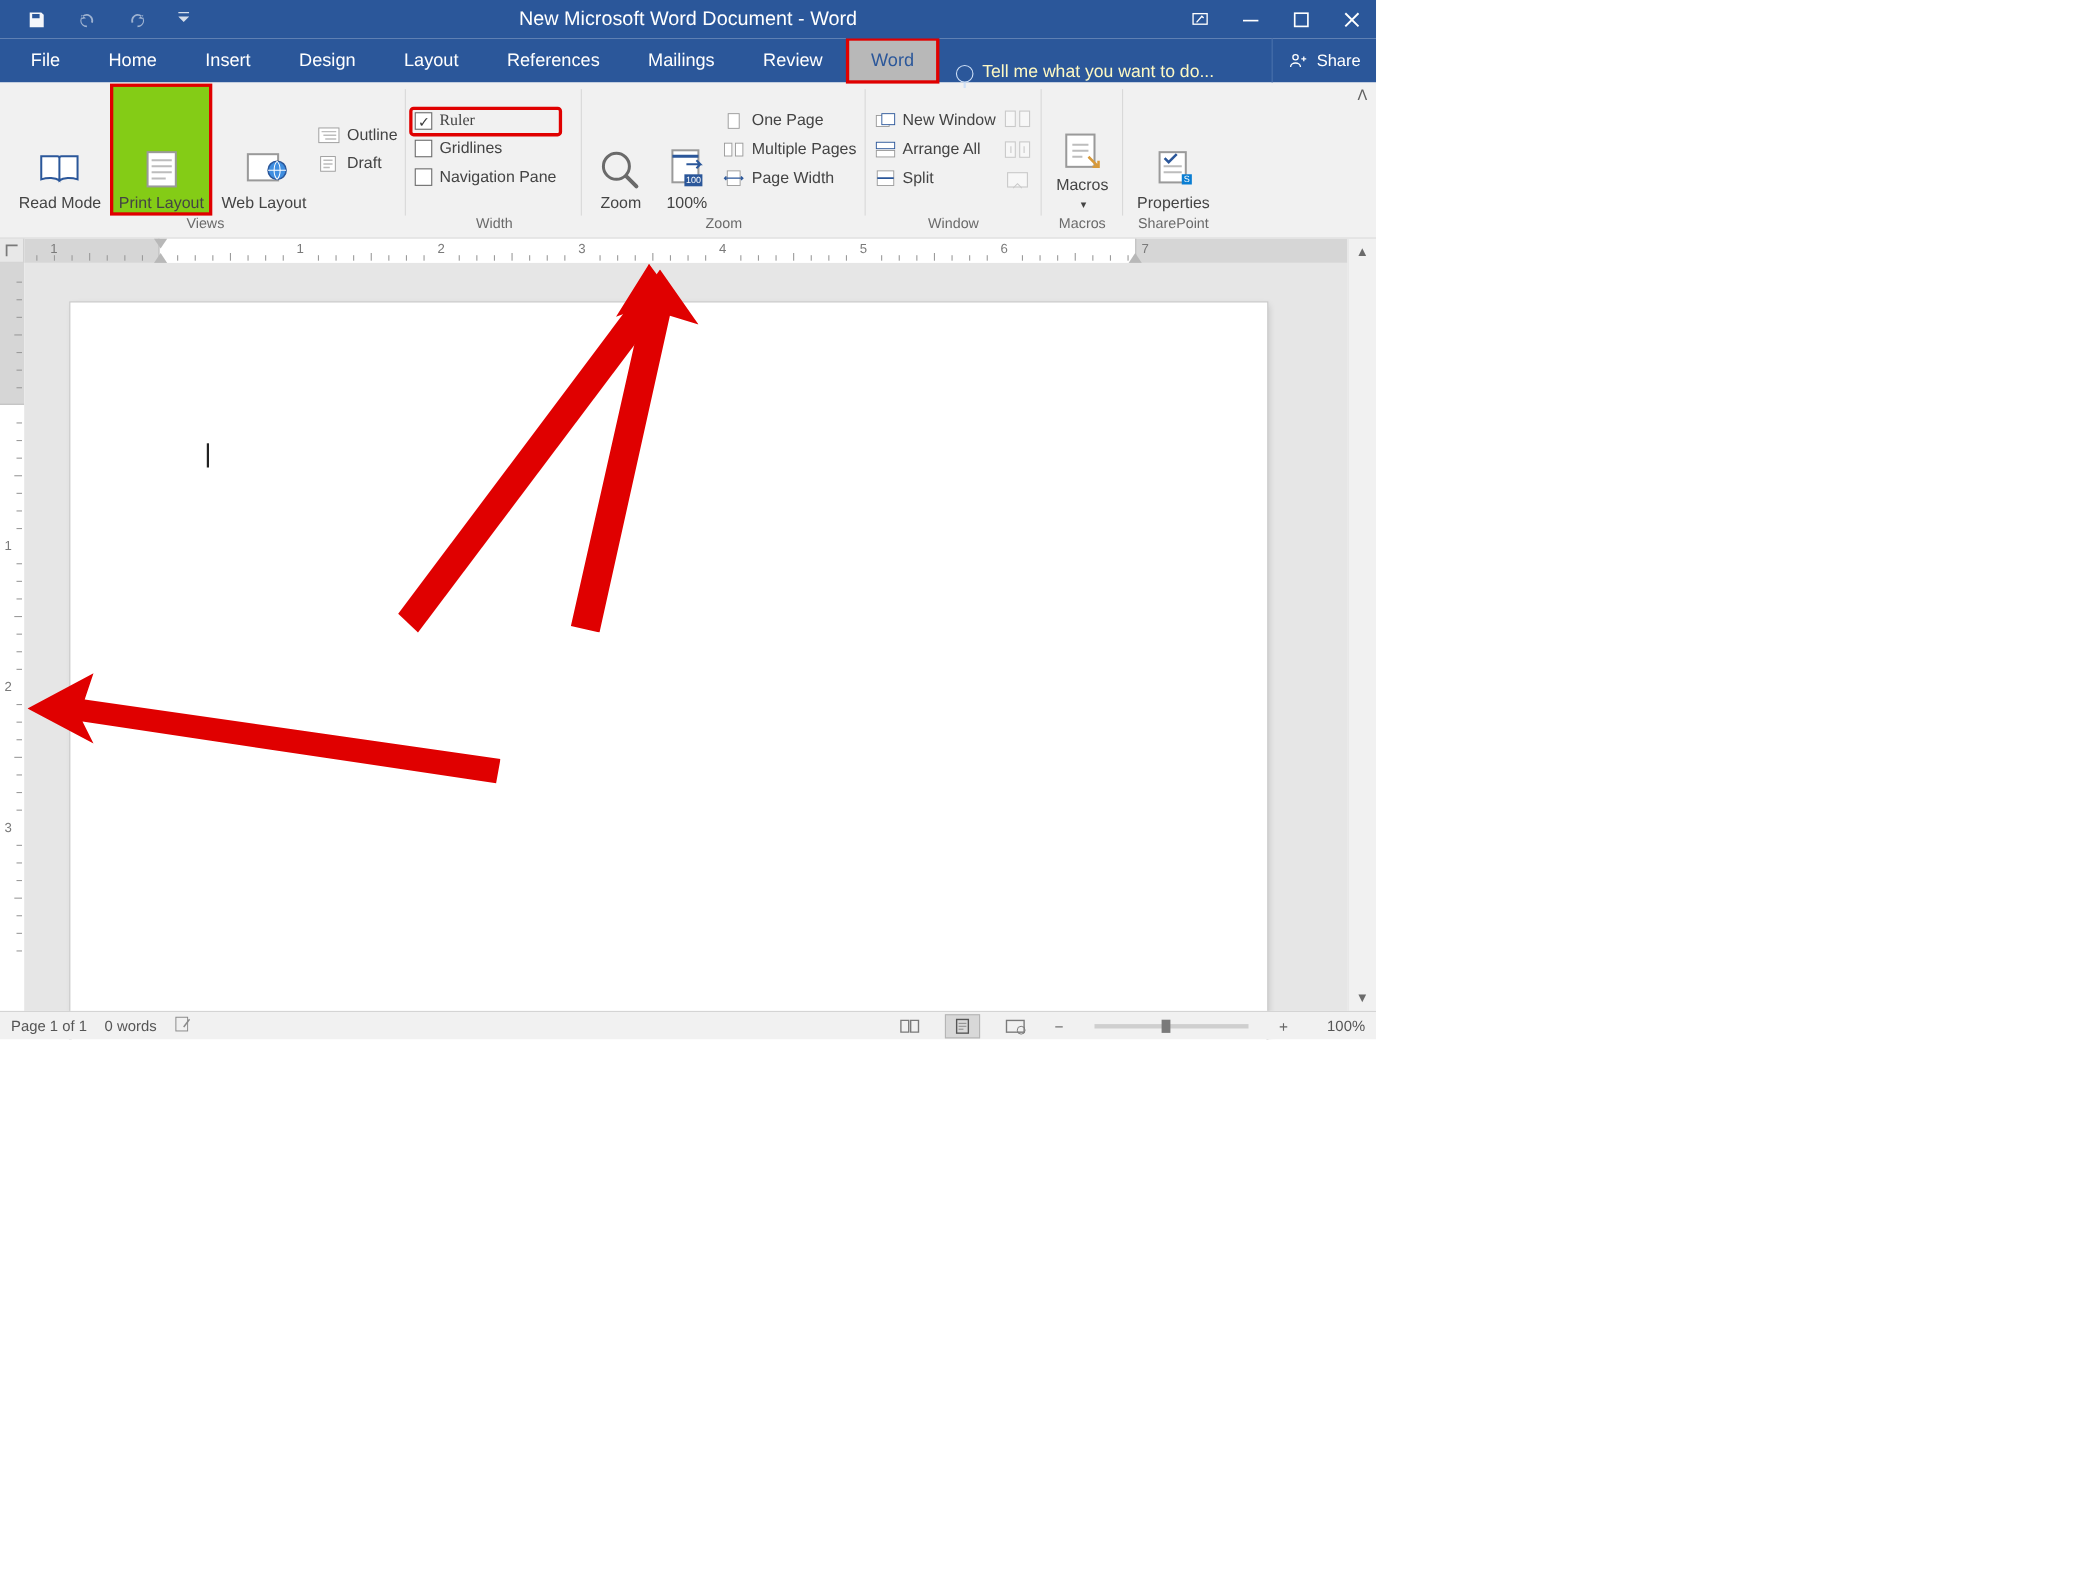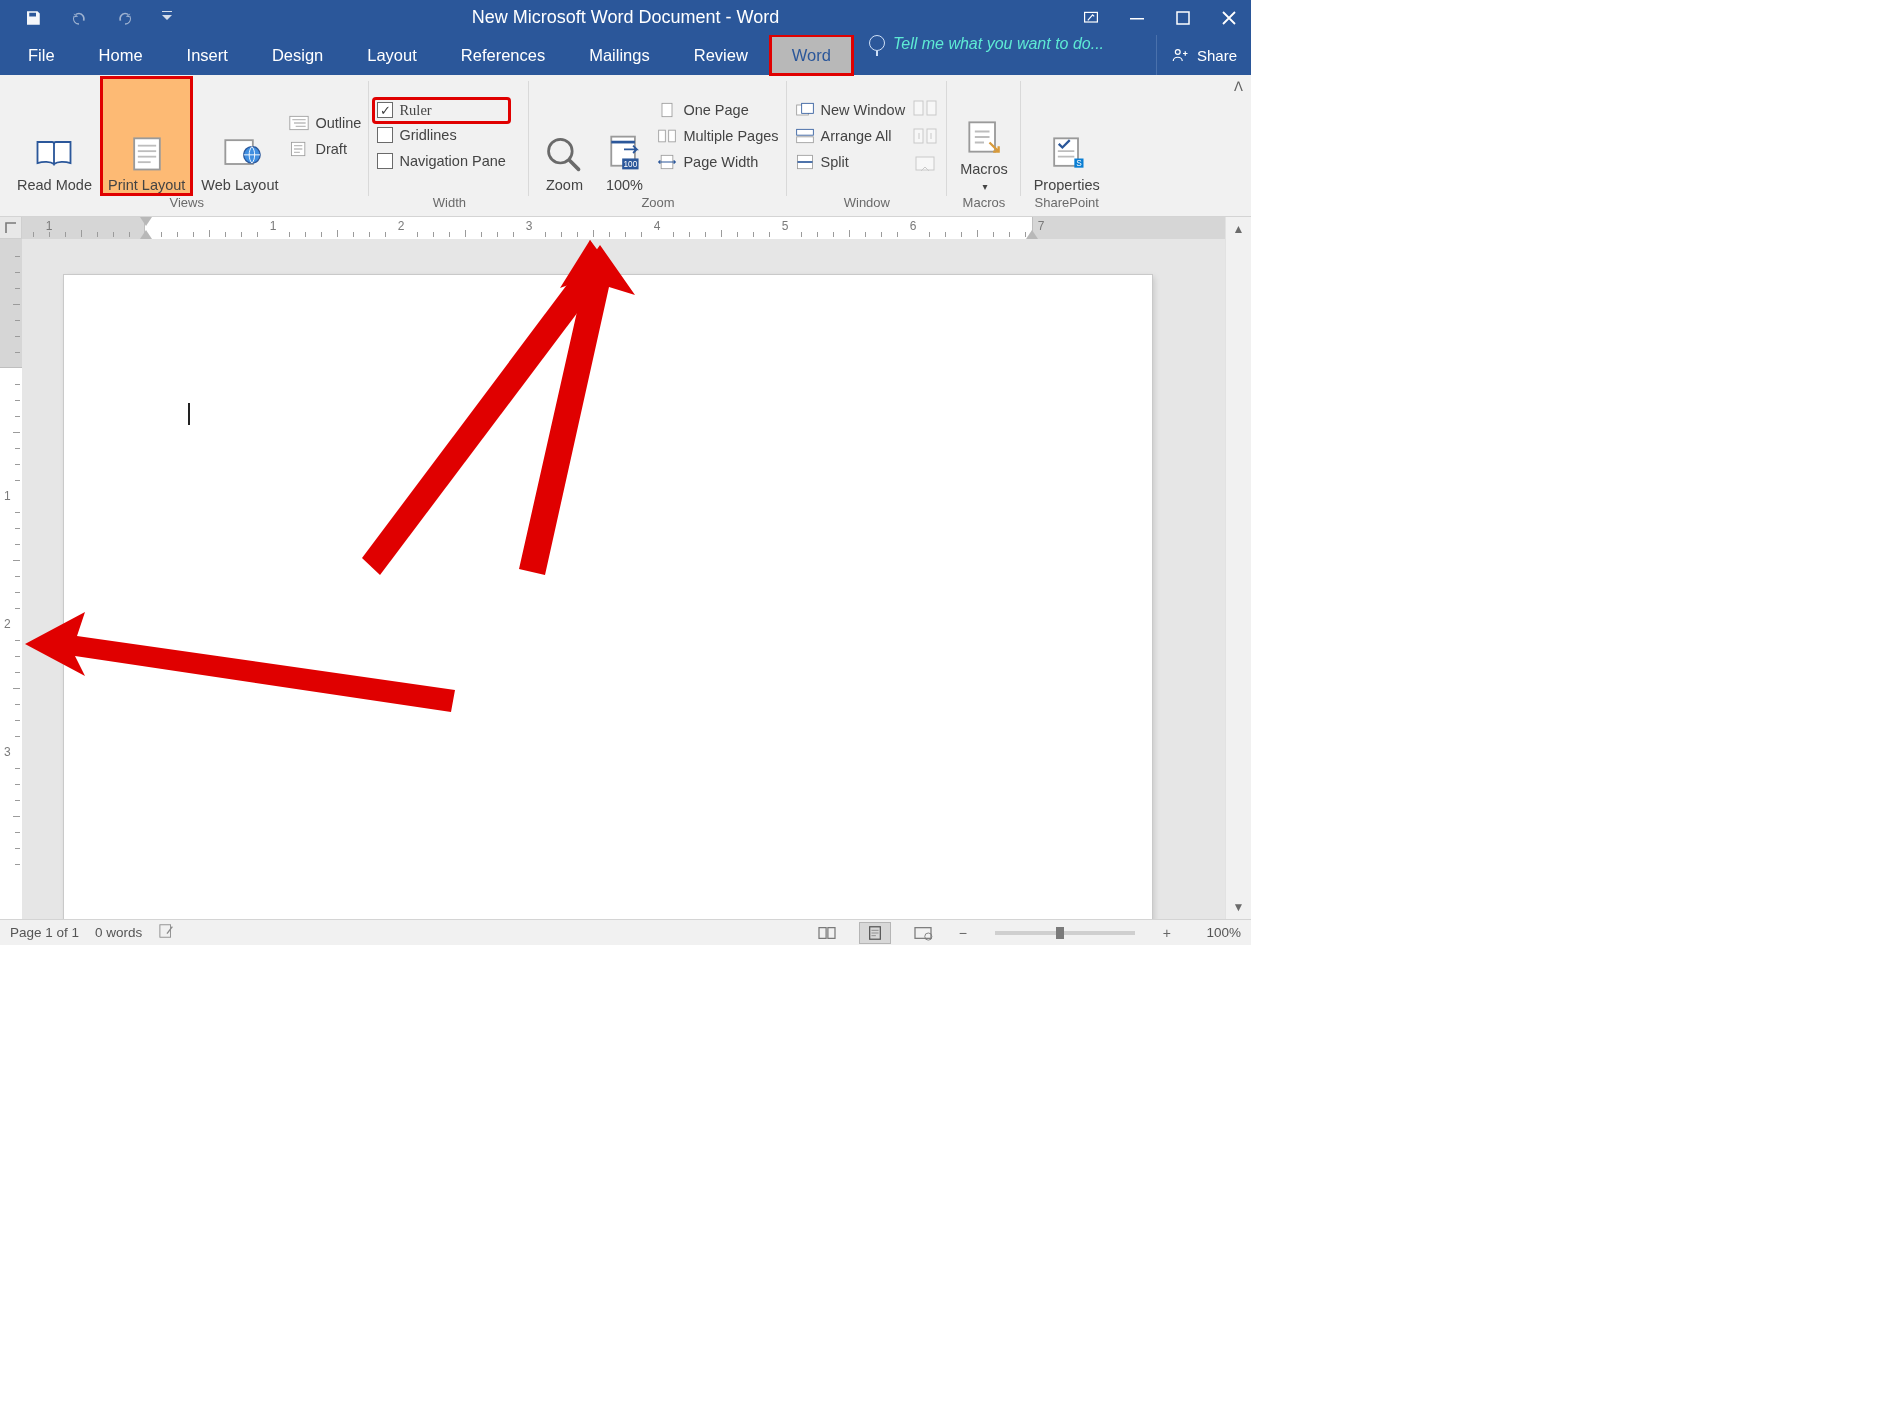--- a/index.html
+++ b/index.html
@@ -47,22 +47,22 @@
     cursor: pointer;
     color: #fff;
   }
   .tab.file { padding: 0 22px 0 28px;}
   .tab.active {
     background: #b8b8b8;
     color: #2b579a;
   }
   .redbox { outline: 3px solid #e00000; outline-offset: -2px; }
   .tellme {
-    display: flex; align-items: flex-start; color: #5eead4;
-    font-size: 16px; gap: 8px; padding-left: 16px; font-style: italic;
+    display: flex; align-items: flex-end; color: #fef9c3;
+    font-size: 16px; gap: 8px; padding-left: 16px;
   }
   .bulb {
     width: 16px; height: 16px; border: 1.5px solid #cfe0f7; border-radius: 50%;
     position: relative;
   }
   .bulb::after{
     content:""; position:absolute; width:2px; height:5px; background:#cfe0f7;
     left:6px; bottom:-6px;
   }
   .sharebtn {
@@ -98,21 +98,21 @@
   }
   .group:last-child::after{ display:none; }
   .group-body { display:flex; align-items:flex-start; gap:2px; height: 118px;}
   .group-label { text-align:center; color:#6a6a6a; font-size:13px; padding-bottom:3px;}
   .bigbtn {
     display:flex; flex-direction:column; align-items:center; justify-content:flex-end;
     padding: 6px 6px 0 6px; gap:4px; border:1px solid transparent;
     min-width:56px; height:118px; text-align:center; line-height:1.15;
   }
   .bigbtn.sel {
-    background:#fdba74; border:1px solid #b5b5b5;
+    background:#84cc16; border:1px solid #b5b5b5;
   }
   .bigbtn .lbl { font-size:14.5px; }
   .bigbtn svg, .bigbtn .picon { width:44px; height:40px; display:block;}
   .smallrow {
     display:flex; align-items:center; gap:6px; padding:4px 2px;
     white-space:nowrap;
   }
   .smallrow .sicon { width:20px; height:16px; }
   .chk {
     width:16px; height:16px; border:1px solid #6a6a6a; display:inline-flex;

